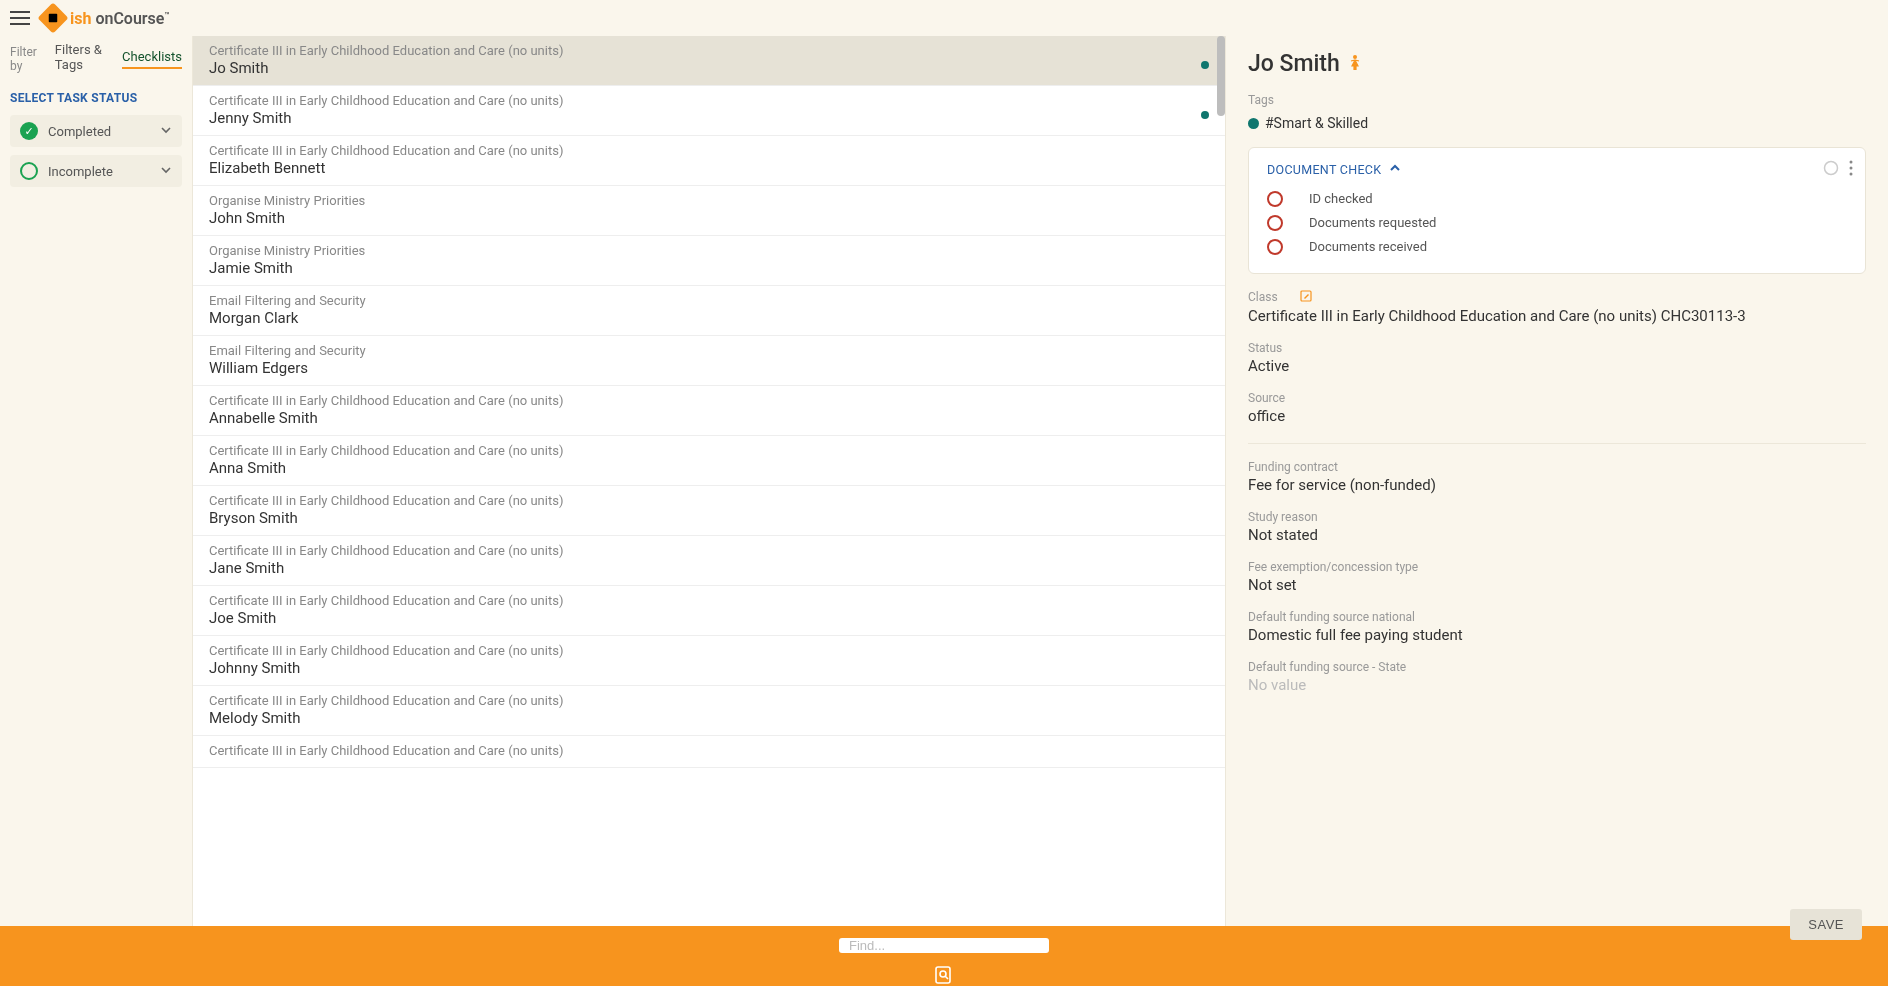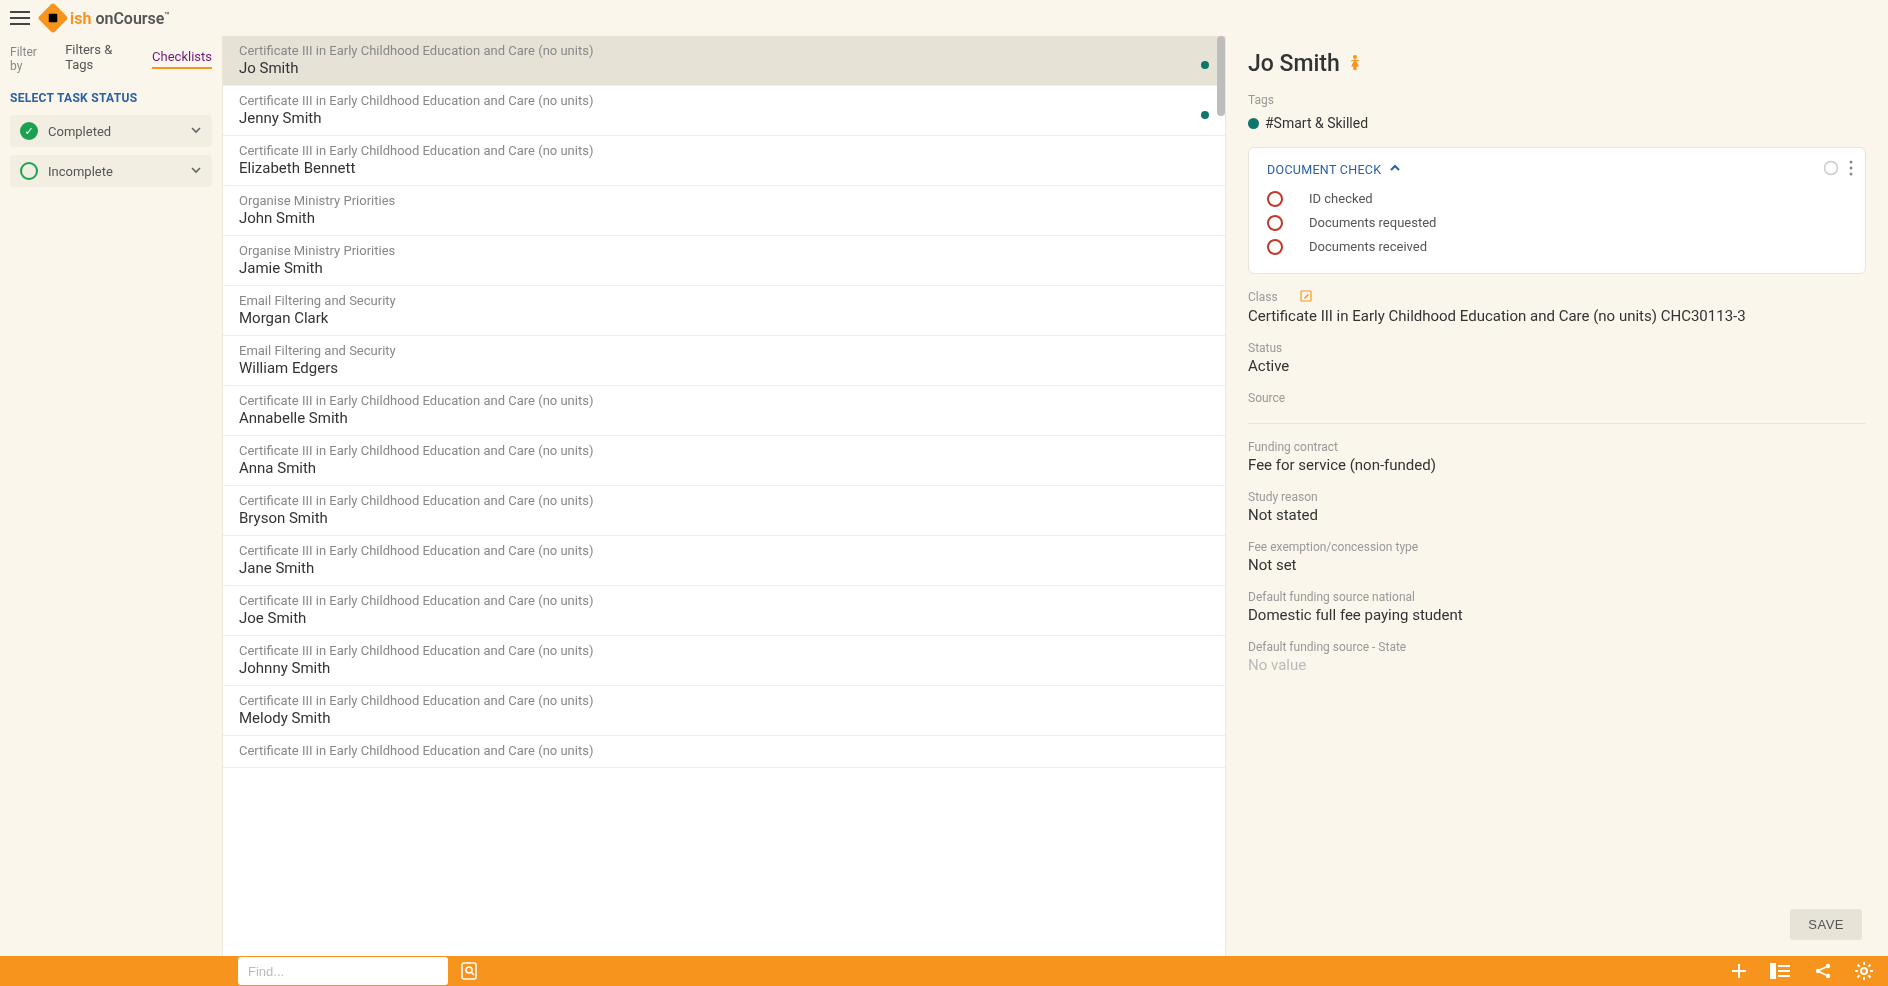--- a/index.html
+++ b/index.html
@@ -8,24 +8,24 @@
   .topbar { display: flex; align-items: center; padding: 5px 10px; height: 36px; }
   .hamburger { width: 20px; height: 14px; display: flex; flex-direction: column; justify-content: space-between; cursor: pointer; margin-right: 12px; }
   .hamburger div { height: 2px; background: #444; }
   .logo { display: flex; align-items: center; font-weight: 600; color: #555; font-size: 16px; }
   .logo .mark { width: 22px; height: 22px; background: #f7941e; transform: rotate(45deg); border-radius: 3px; margin-right: 6px; position: relative; }
   .logo .mark::after { content: ""; position: absolute; inset: 5px; background: #000; clip-path: polygon(50% 0, 100% 50%, 50% 100%, 0 50%); border-radius: 2px; }
   .logo .ish { color: #f7941e; font-weight: 700; }
   .logo .course { color: #555; }
   .logo .tm { font-size: 8px; vertical-align: super; color: #555; }
   .main { flex: 1; display: flex; overflow: hidden; }
-  .sidebar { width: 222px; padding: 6px 10px 10px 10px; font-size: 13px; color: #555; }
+  .sidebar { width: 192px; padding: 6px 10px 10px 10px; font-size: 13px; color: #555; }
   .filterby { font-size: 12px; color: #888; margin-bottom: 6px; display: flex; align-items: center; gap: 18px; }
   .filtertab { font-size: 13px; color: #555; padding-bottom: 3px; cursor: pointer; }
-  .filtertab.active { color: #701a75; border-bottom: 2px solid #f7941e; }
+  .filtertab.active { color: #14532d; border-bottom: 2px solid #f7941e; }
   .section-title { color: #2a60a8; font-weight: 700; font-size: 12px; letter-spacing: 0.3px; margin: 16px 0 10px 0; }
   .status-item { display: flex; align-items: center; background: #f2eee2; border-radius: 4px; padding: 7px 10px; margin-bottom: 8px; font-size: 13px; color: #555; cursor: pointer; position: relative; }
   .status-item .chev { margin-left: auto; color: #777; }
   .status-icon { width: 18px; height: 18px; border-radius: 50%; margin-right: 10px; display: inline-flex; align-items: center; justify-content: center; }
   .status-icon.completed { background: #1aa251; color: #fff; font-size: 11px; }
   .status-icon.incomplete { border: 2px solid #1aa251; background: transparent; }
   .list-pane { flex: 1; min-width: 400px; background: #fff; border-left: 1px solid #ece7d9; border-right: 1px solid #ece7d9; display: flex; flex-direction: column; overflow: hidden; position: relative; }
   .list-scroll { flex: 1; overflow-y: auto; }
   .row { padding: 7px 16px 8px 16px; border-bottom: 1px solid #eee; cursor: pointer; position: relative; }
   .row .course-name { font-size: 13px; color: #888; }
@@ -45,21 +45,21 @@
   .card-head { display: flex; align-items: center; gap: 8px; color: #2a60a8; font-weight: 400; font-size: 12.5px; letter-spacing: 0.3px; cursor: pointer; }
   .card-actions { position: absolute; right: 12px; top: 12px; display: flex; align-items: center; gap: 10px; color: #aaa; }
   .check-list { margin-top: 10px; }
   .check-item { display: flex; align-items: center; gap: 26px; padding: 4px 0; font-size: 13px; color: #555; }
   .ring { width: 16px; height: 16px; border: 2px solid #c0392b; border-radius: 50%; }
   .divider { height: 1px; background: #ece7d9; margin-top: 18px; }
   .class-label { display: flex; align-items: center; gap: 22px; }
   .edit-icon { color: #f7941e; font-size: 12px; }
   .save-btn { position: fixed; right: 380px; bottom: 50px; background: #e7e3d7; color: #555; border: none; padding: 8px 18px; border-radius: 3px; font-size: 13px; letter-spacing: 0.5px; cursor: pointer; }
   
-  .bottombar { height: 30px; background: #f7941e; display: flex; align-items: center; padding: 0 14px; gap: 12px; }
+  .bottombar { height: 60px; background: #f7941e; display: flex; align-items: center; padding: 0 14px; gap: 12px; flex-direction: column; }
   .bottombar .spacer-left { width: 212px; flex-shrink: 0; }
   .find-input { width: 210px; height: 28px; border-radius: 3px; border: none; padding: 0 10px; font-size: 13px; outline: none; }
   .find-input::placeholder { color: #bbb; }
   .bb-icon { color: #fff; cursor: pointer; display: inline-flex; align-items: center; }
   .bb-right { margin-left: auto; display: flex; align-items: center; gap: 22px; }
 </style>
 </head>
 <body>
 
 <div class="app">
@@ -226,20 +226,21 @@
             <span>Class</span>
             <span class="edit-icon"><svg width="12" height="12" viewBox="0 0 12 12">
                 <rect x="1" y="1" width="10" height="10" rx="1" fill="none" stroke="#f7941e" stroke-width="1.2"></rect>
                 <path d="M4 8 L8 4 L9 5 L5 9 Z" fill="#f7941e"></path>
               </svg></span>
           </div>
           <div class="value">Certificate III in Early Childhood Education and Care (no units) CHC30113-3</div>
           <div class="label"><span>Status</span></div>
           <div class="value">Active</div>
           <div class="label"><span>Source</span></div>
+          <div class="value">office</div>
         </div>
       <div class="divider"></div>
       <div id="fields2">
           <div class="label"><span>Funding contract</span></div>
           <div class="value">Fee for service (non-funded)</div>
           <div class="label"><span>Study reason</span></div>
           <div class="value">Not stated</div>
           <div class="label"><span>Fee exemption/concession type</span></div>
           <div class="value">Not set</div>
           <div class="label"><span>Default funding source national</span></div>

